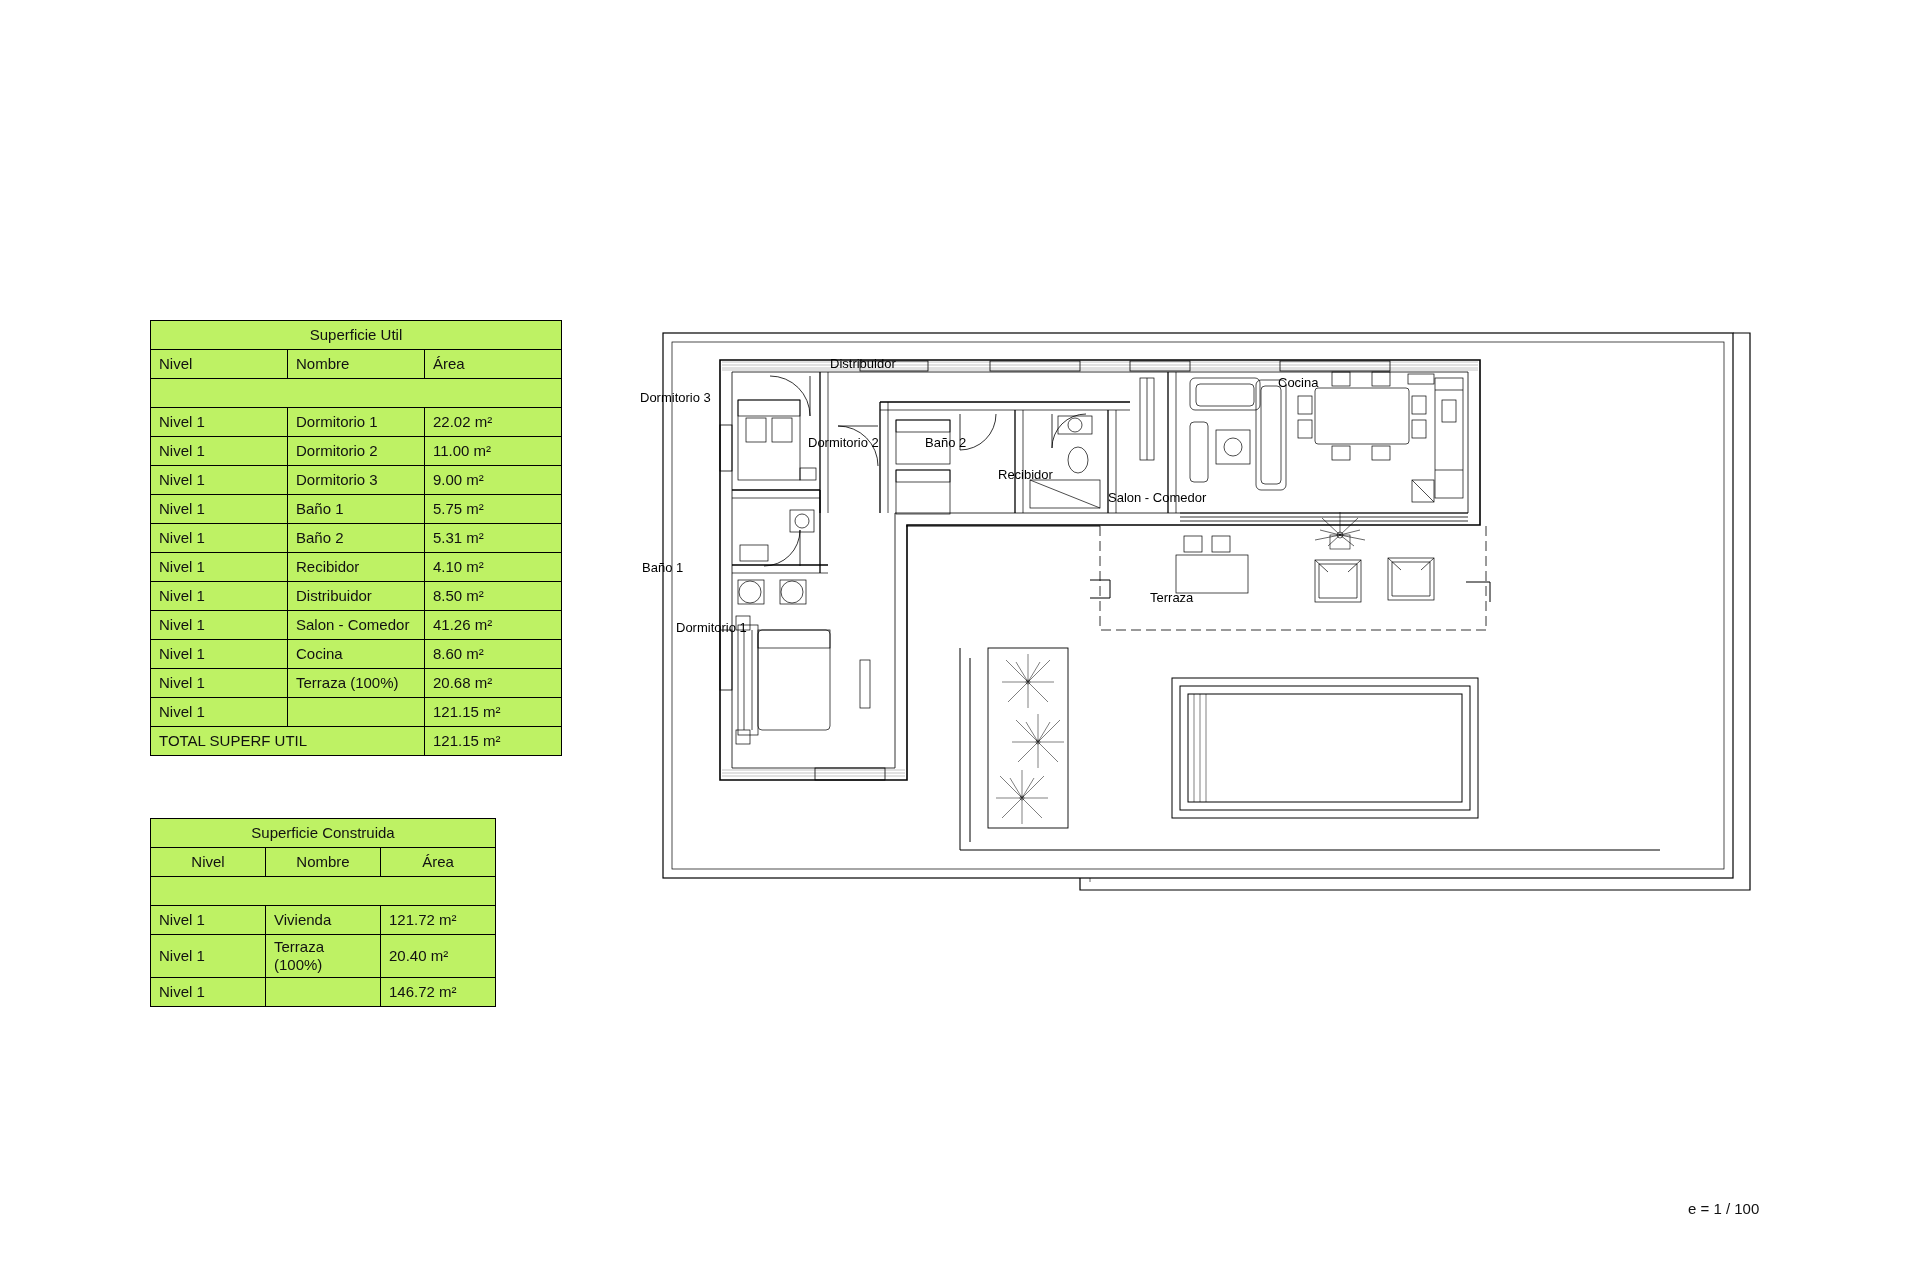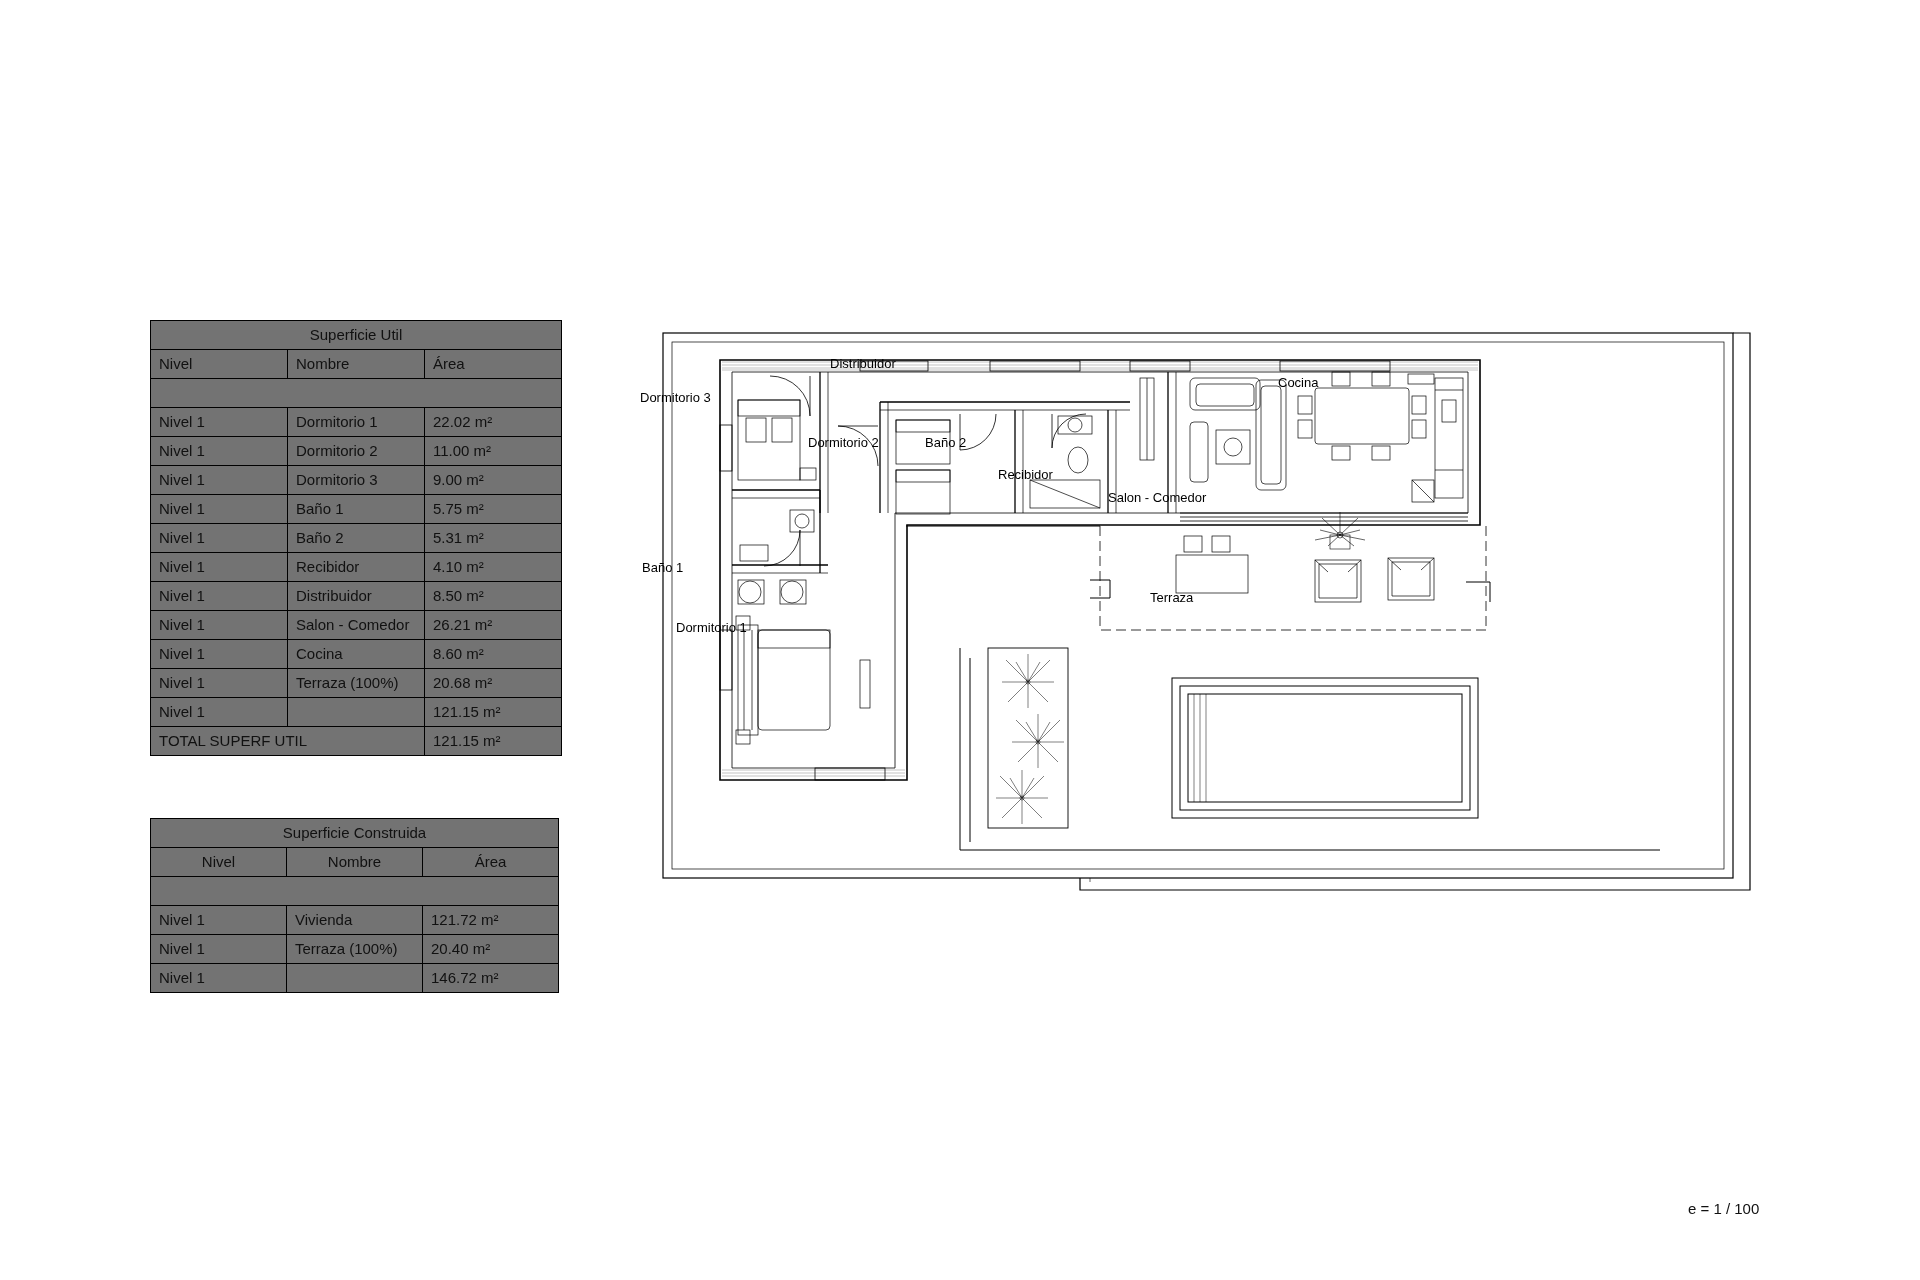--- a/index.html
+++ b/index.html
@@ -15,35 +15,35 @@
     color: #111;
     overflow: hidden;
   }
 
   
   .table-block {
     position: absolute;
     font-size: 15px;
   }
   #table-util { left: 150px; top: 320px; width: 412px; }
-  #table-const { left: 150px; top: 818px; width: 409px; }
+  #table-const { left: 150px; top: 818px; width: 346px; }
 
   table.area-table {
     border-collapse: collapse;
     width: 100%;
     table-layout: fixed;
   }
   table.area-table td, table.area-table th {
     border: 1px solid #000;
     padding: 3px 8px;
     font-weight: normal;
     font-size: 15px;
     line-height: 18px;
     height: 22px;
-    background: #737373;
+    background: #bef264;
   }
   .title-row td {
     text-align: center;
     border-bottom: none;
   }
   .head-row td {
     border-top: 1px solid #000;
   }
   .col-nivel { width: 28%; }
   .col-nombre { width: 42%; }
@@ -137,21 +137,21 @@
       <td>4.10 m²</td>
     </tr>
     <tr>
       <td>Nivel 1</td>
       <td>Distribuidor</td>
       <td>8.50 m²</td>
     </tr>
     <tr>
       <td>Nivel 1</td>
       <td>Salon - Comedor</td>
-      <td>26.21 m²</td>
+      <td>41.26 m²</td>
     </tr>
     <tr>
       <td>Nivel 1</td>
       <td>Cocina</td>
       <td>8.60 m²</td>
     </tr>
     <tr>
       <td>Nivel 1</td>
       <td>Terraza (100%)</td>
       <td>20.68 m²</td>

